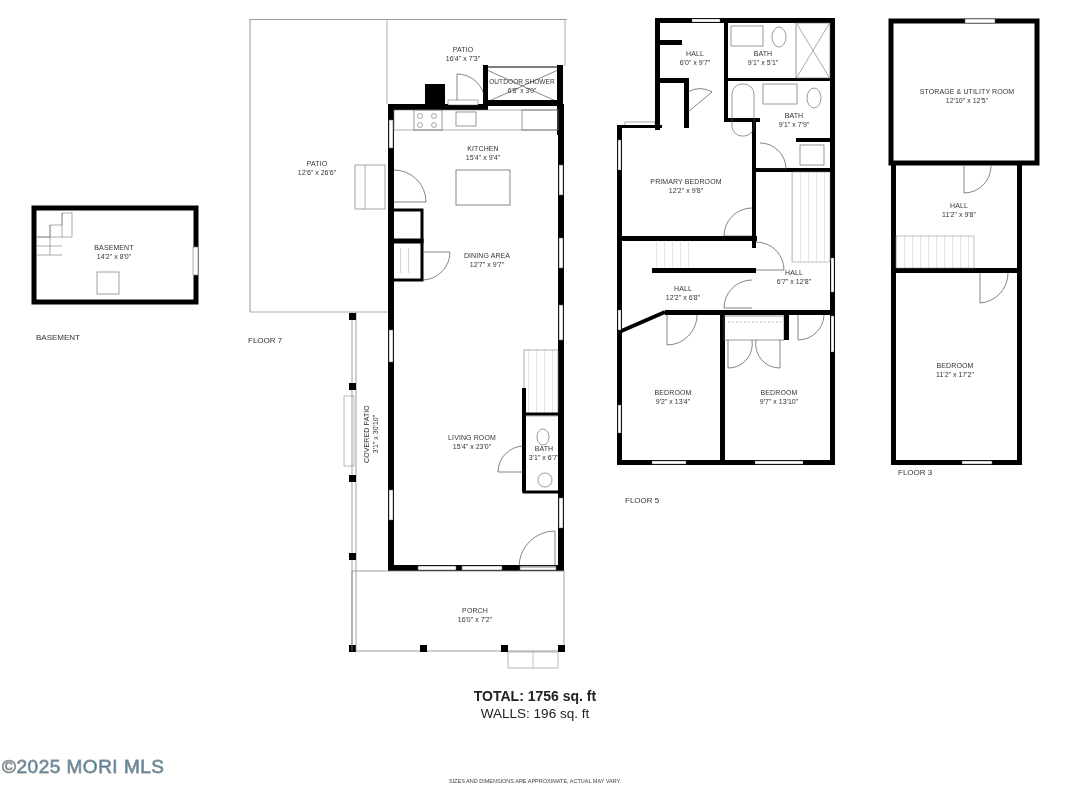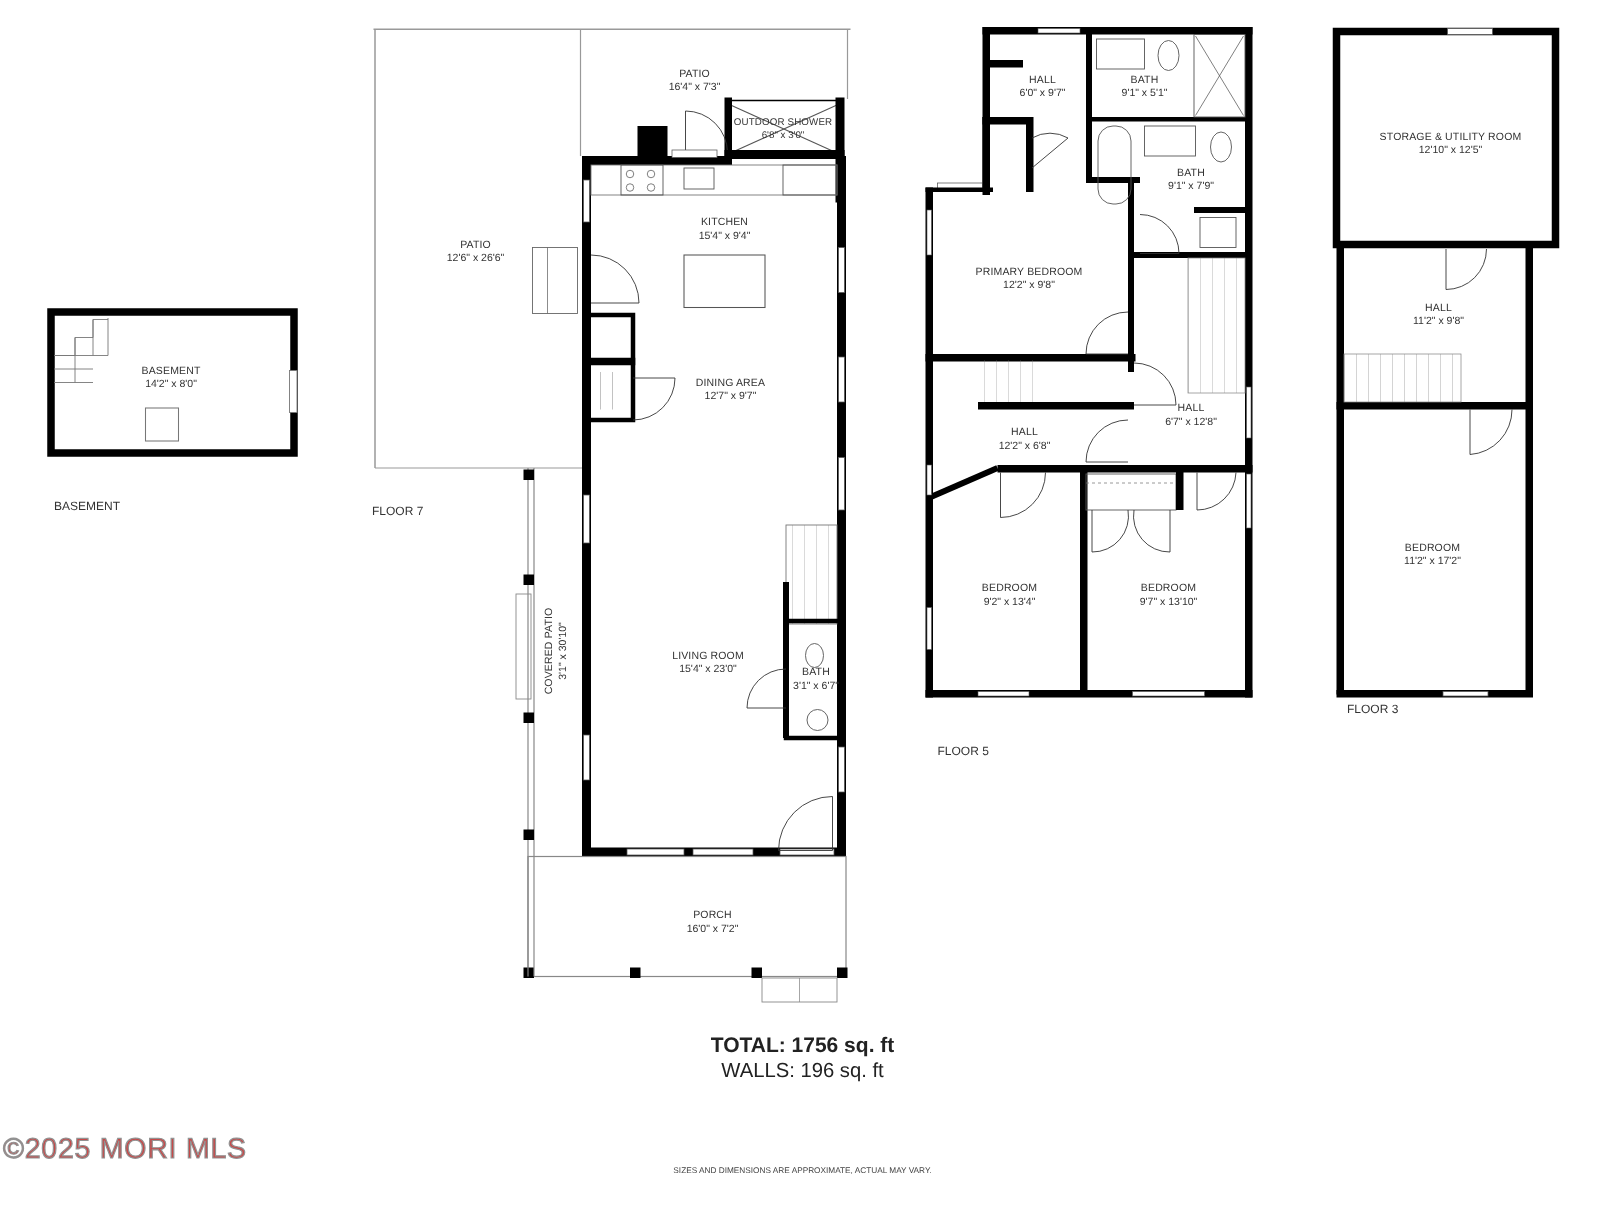--- a/index.html
+++ b/index.html
@@ -6,21 +6,21 @@
   body { width:1072px; height:804px; position:relative; overflow:hidden; font-family:"Liberation Sans", sans-serif; color:#222; }
   .plan { position:absolute; left:0; top:0; width:1072px; height:804px; }
   .lbl { position:absolute; text-align:center; font-size:7px; line-height:9px; color:#333; transform:translateX(-50%); white-space:nowrap; }
   .lbl .nm { display:block; letter-spacing:0.1px; }
   .lbl .dm { display:block; }
   .flr { position:absolute; font-size:8px; color:#333; }
   .vert { transform:translateX(-50%) rotate(-90deg); }
   .summary { position:absolute; left:270px; top:688px; width:530px; text-align:center; font-size:13.5px; line-height:17px; color:#222; }
   .summary .tot { font-weight:bold; font-size:14px; }
   .disclaim { position:absolute; left:270px; top:778px; width:530px; text-align:center; font-size:5.5px; color:#444; }
-  .copy { position:absolute; left:2px; top:756px; font-size:19px; color:#b91c1c; -webkit-text-stroke:0.8px #777; letter-spacing:0.5px; opacity:0.8;text-align:center; }
+  .copy { position:absolute; left:2px; top:756px; font-size:19px; color:#0369a1; -webkit-text-stroke:0.8px #777; letter-spacing:0.5px; opacity:0.8;text-align:center; }
 </style>
 </head>
 <body>
 
 <svg class="plan" width="1072" height="804" viewBox="0 0 1072 804" xmlns="http://www.w3.org/2000/svg">
   <defs>
     <pattern id="stair" width="8" height="8" patternUnits="userSpaceOnUse">
       <line x1="0" y1="0" x2="0" y2="8" stroke="#777" stroke-width="0.6"></line>
     </pattern>
   </defs>

